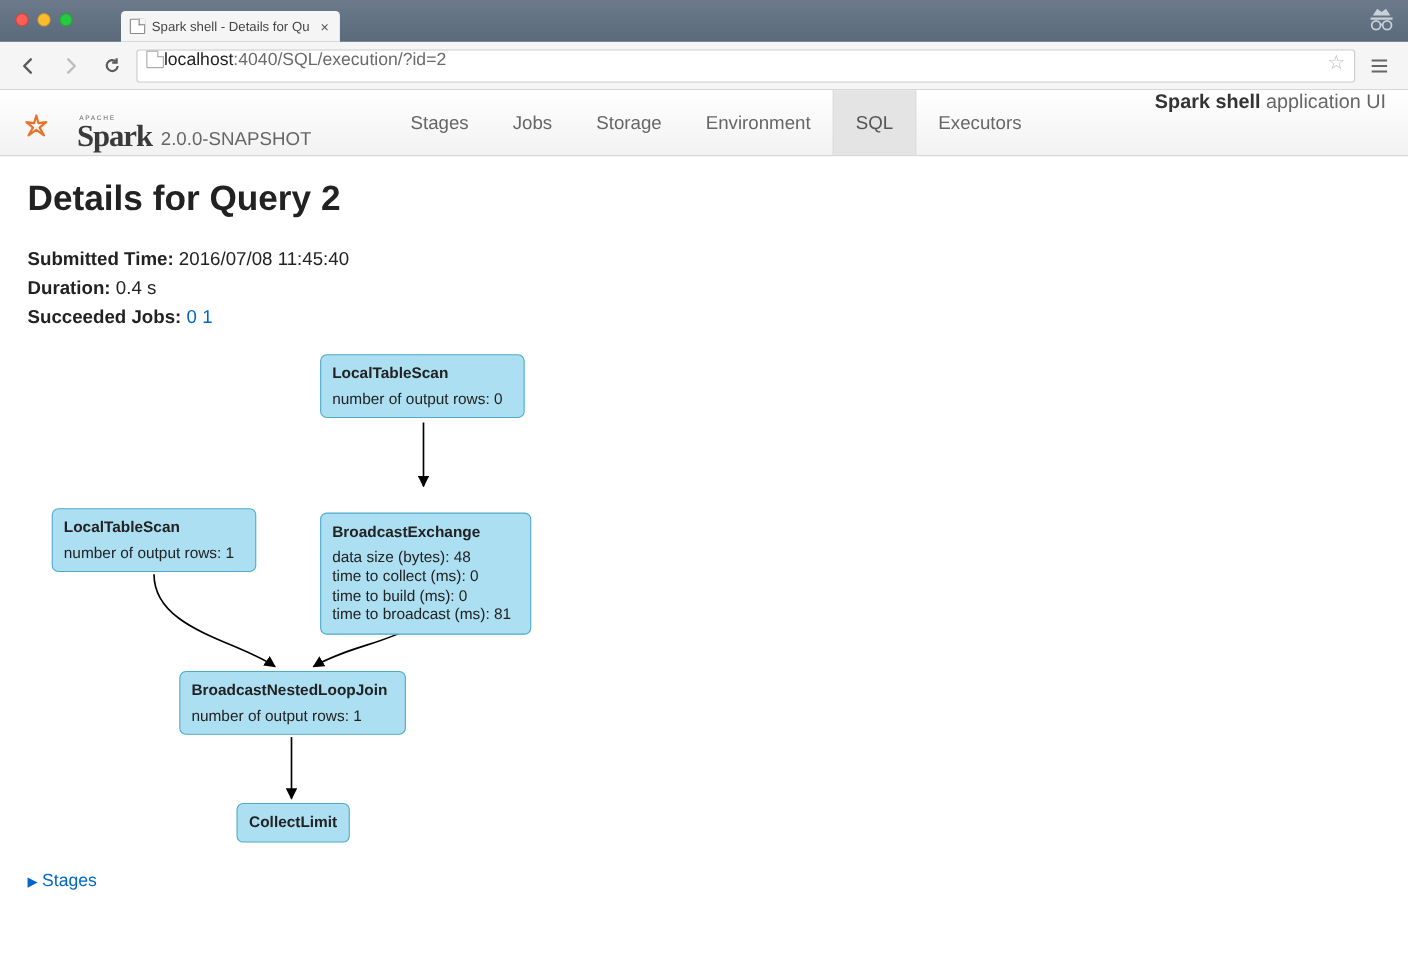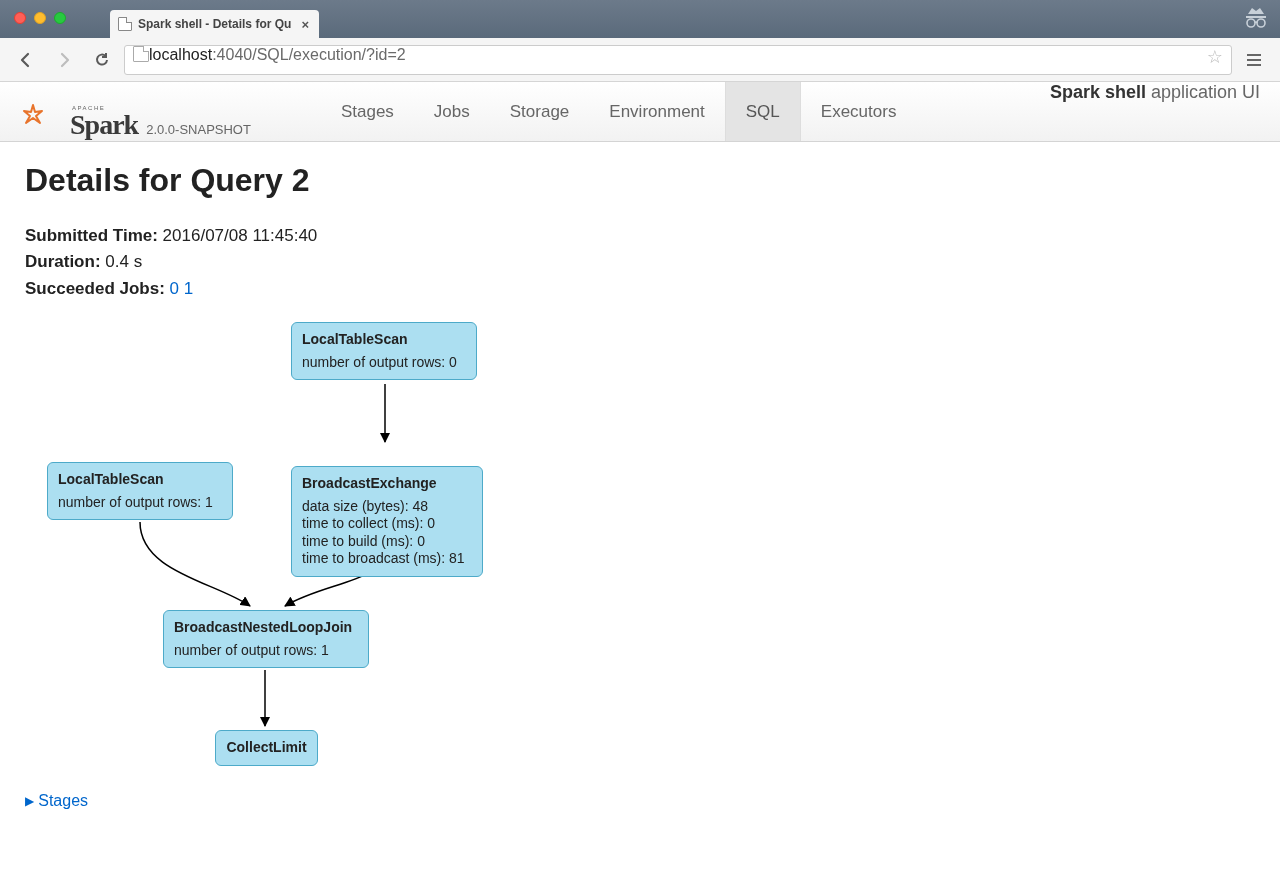--- a/index.html
+++ b/index.html
@@ -1,19 +1,19 @@
 <!DOCTYPE html>
 <html><head>
 <meta charset="utf-8">
 <style>
 * { margin: 0; padding: 0; box-sizing: border-box; }
 body { font-family: "Helvetica Neue", Helvetica, Arial, sans-serif; font-size: 14px; color: #333; background: #fff; }
 
 
-.window-titlebar { height: 38px; background: linear-gradient(#6c7a8a, #5a6a7b); display: flex; align-items: flex-start; position: relative; font-weight: bold; }
+.window-titlebar { height: 38px; background: linear-gradient(#6c7a8a, #5a6a7b); display: flex; align-items: flex-start; position: relative; }
 .traffic-lights { display: flex; gap: 8px; padding: 12px 10px 0 14px; }
 .tl { width: 12px; height: 12px; border-radius: 50%; }
 .tl-red { background: #ff5f57; border: 1px solid #e33e32; }
 .tl-yellow { background: #ffbd2e; border: 1px solid #e0a323; }
 .tl-green { background: #28c940; border: 1px solid #1bad2c; }
 .tab { position: absolute; left: 110px; bottom: 0; display: flex; align-items: center; background: #f5f5f5; height: 28px; padding: 0 10px 0 8px; border-top-left-radius: 4px; border-top-right-radius: 4px; font-size: 12px; color: #444; gap: 6px; }
 .tab .file-icon { width: 14px; height: 14px; border: 1px solid #888; border-radius: 1px; position: relative; background: #fff; }
 .tab .file-icon::before { content:''; position:absolute; top:-1px; right:-1px; width:5px; height:5px; background:#f5f5f5; border-left:1px solid #888; border-bottom:1px solid #888; }
 .tab .close-x { font-size: 13px; color: #555; margin-left: 4px; }
 .incognito-icon { position: absolute; right: 10px; top: 6px; color: #c8d0d8; }
@@ -28,21 +28,21 @@
 .urlbar .path { color: #6a6a6a; }
 .urlbar .star { margin-left: auto; color: #bbb; font-size: 18px; }
 .hamburger { width: 32px; height: 30px; display:flex; align-items:center; justify-content:center; }
 .hamburger svg { stroke:#666; }
 
 
 .spark-header { height: 60px; background: linear-gradient(#fff, #f2f2f2); border-bottom: 1px solid #d4d4d4; display: flex; padding: 0 20px; }
 .logo-area { display:flex; align-items:flex-end; gap:8px; }
 .spark-logo-text { font-family: Georgia, serif; font-weight: bold; font-size: 28px; color: #3a3a3a; letter-spacing: -1px; padding-left: 16px; position: relative; }
 .spark-logo-text::before { content: 'APACHE'; font-family: Arial; font-size: 6px; letter-spacing: 1.5px; position: absolute; left: 18px; top: -4px; color: #666; font-weight: normal; }
-.version-label { font-size: 13px; color: #666; padding-bottom: 4px; }
+.version-label { font-size: 17px; color: #666; padding-bottom: 4px; }
 .nav-tabs { display: flex; margin-left: 70px; height: 100%; }
 .nav-tab { display: flex; align-items: center; padding: 0 20px; font-size: 17px; color: #666; text-decoration: none; }
 .nav-tab.active { background: #e4e4e4; color: #555; border-left: 1px solid #ddd; border-right: 1px solid #ddd; }
 .app-title { margin-left: auto; font-size: 18px; color: #666; }
 .app-title b { color: #333; font-weight: bold; }
 
 
 .content { padding: 20px 25px; }
 h2.page-title { font-size: 32px; font-weight: bold; margin-bottom: 24px; color: #222; }
 .meta-list { font-size: 17px; line-height: 1.55; color: #222; margin-bottom: 20px; }

